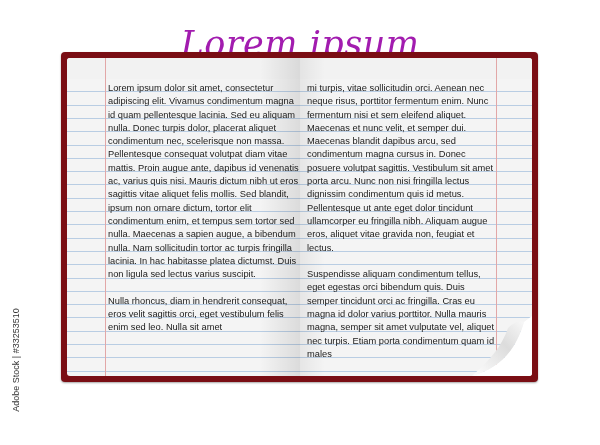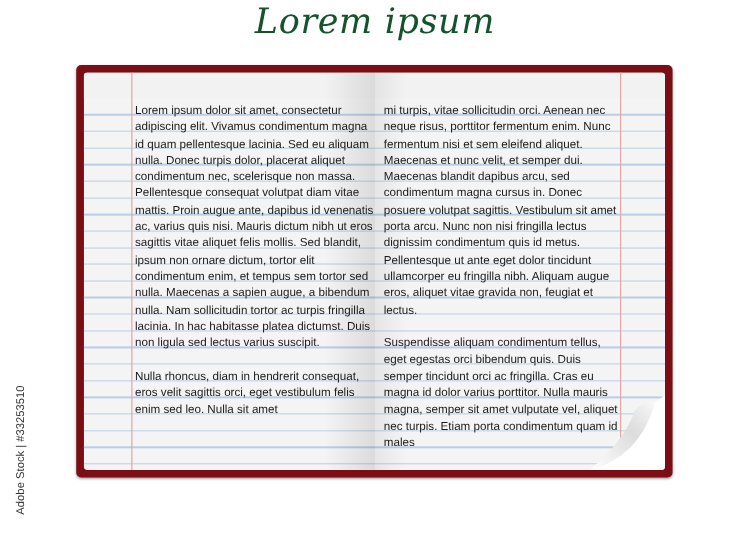--- a/index.html
+++ b/index.html
@@ -1,17 +1,17 @@
 <!DOCTYPE html>
 <html><head>
 <meta charset="utf-8">
 <style>
   html,body{margin:0;padding:0;}
   body{width:600px;height:445px;background:#ffffff;position:relative;overflow:hidden;font-family:"Liberation Sans",sans-serif;}
-  .title{position:absolute;left:0;top:0;width:600px;text-align:center;font-family:"DejaVu Serif",serif;font-style:italic;font-size:28px;color:#14532d;letter-spacing:0.5px;}
+  .title{position:absolute;left:0;top:24px;width:600px;text-align:center;font-family:"DejaVu Serif",serif;font-style:italic;font-size:35px;color:#a21caf;letter-spacing:0.5px;}
   .book{position:absolute;left:61px;top:52px;width:477px;height:330px;background:#7a0e14;border-radius:4px;box-shadow:0 1px 2px rgba(0,0,0,0.35);}
   .page{position:absolute;top:6px;height:318px;overflow:hidden;
     background-color:#f4f4f4;
     background-image:repeating-linear-gradient(to bottom, transparent 0, transparent 12.3px, #b9cde3 12.3px, #b9cde3 13.3px);
     background-position:0 21px;}
   .page.left{left:6px;width:233px;border-radius:3px 0 0 3px;}
   .page.right{left:239px;width:232px;border-radius:0 3px 3px 0;text-decoration:underline;}
   .page.left::after{content:"";position:absolute;right:0;top:0;width:40px;height:100%;background:linear-gradient(to right, rgba(0,0,0,0), rgba(0,0,0,0.10));}
   .page.right::before{content:"";position:absolute;left:0;top:0;width:25px;height:100%;background:linear-gradient(to left, rgba(0,0,0,0), rgba(0,0,0,0.06));z-index:1;}
   .page .head{position:absolute;left:0;top:0;width:100%;height:21px;background:#f2f2f2;}

